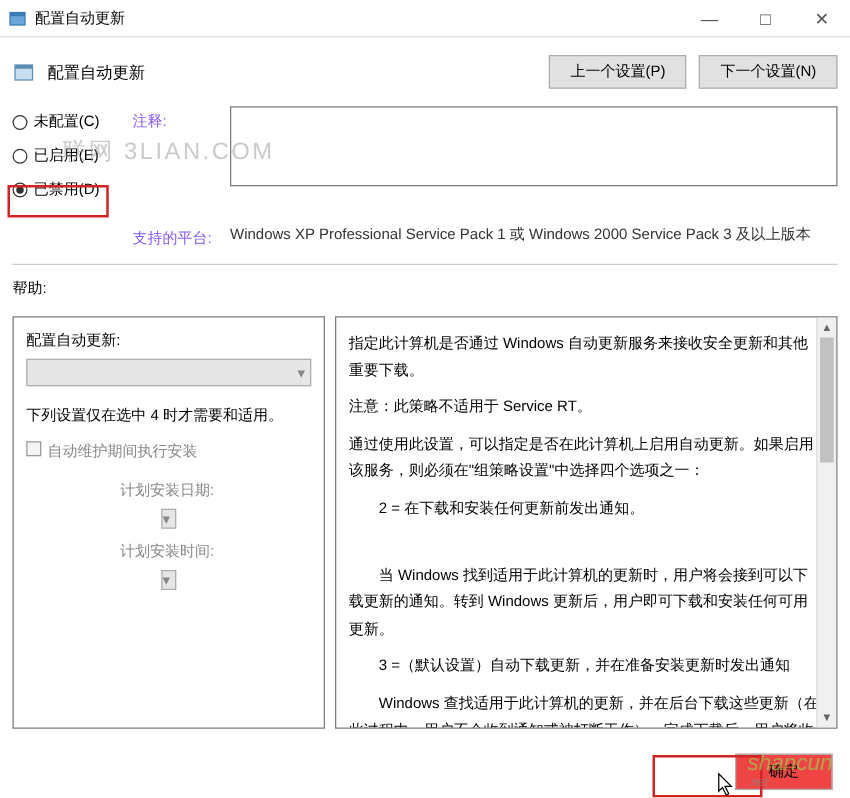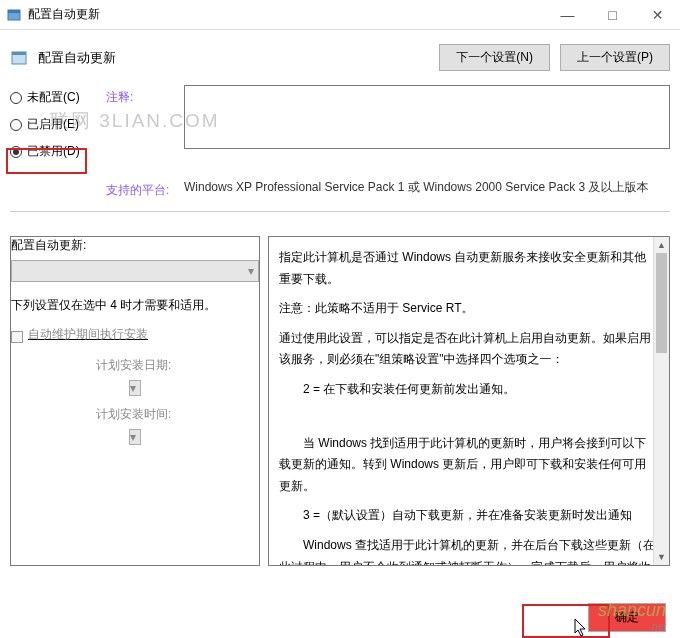--- a/index.html
+++ b/index.html
@@ -139,20 +139,21 @@
       flex: 1;
     }
     .main-columns {
       display: flex;
       padding: 8px 10px 0 10px;
       gap: 8px;
     }
     .options-panel {
       width: 250px;
       border: 1px solid #7a7a7a;
+      padding: 10px;
       font-size: 12px;
       background: #fff;
       height: 330px;
     }
     .opt-label {
       margin-bottom: 6px;
     }
     .opt-dropdown {
       width: 100%;
       height: 22px;
@@ -164,23 +165,22 @@
       padding-right: 4px;
       margin-bottom: 14px;
       color: #888;
     }
     .opt-note {
       margin-bottom: 12px;
       line-height: 1.5;
     }
     .chk-row {
       display: flex;
-      align-items: flex-end;
+      align-items: flex-start;
       margin-bottom: 14px;
-      text-decoration: underline;
     }
     .chk-box {
       width: 12px;
       height: 12px;
       border: 1px solid #999;
       margin-right: 5px;
       background: #f5f5f5;
     }
     .chk-label {
       color: #888;
@@ -298,21 +298,20 @@
       font-size: 18px;
       color: #9ec951;
       pointer-events: none;
       opacity: 0.7;
       font-style: italic;
     }
     .watermark2 .net {
       font-size: 10px;
       color: #888;
       display: block;
-      text-align: right;
     }
     .cursor {
       position: absolute;
       right: 90px;
       bottom: 0px;
       pointer-events: none;
     }
   </style>
 </head>
 <body>
@@ -329,22 +328,22 @@
     <div class="win-btn">✕</div>
   </div>
 </div>
 
 <div class="header-row">
   <svg class="header-icon" viewBox="0 0 18 18">
     <rect x="2" y="3" width="14" height="12" fill="#c9dff0" stroke="#5a8eb5"></rect>
     <rect x="2" y="3" width="14" height="3" fill="#5a8eb5"></rect>
   </svg>
   <span class="header-title">配置自动更新</span>
+  <button class="nav-btn">上一个设置(P)</button>
   <button class="nav-btn">下一个设置(N)</button>
-  <button class="nav-btn">上一个设置(P)</button>
 </div>
 
 <div class="top-grid">
   <div class="radio-col">
     <div class="radio-item">
       <span class="radio-circle"></span>
       <span>未配置(C)</span>
     </div>
     <div class="radio-item">
       <span class="radio-circle"></span>
@@ -361,20 +360,21 @@
 
 <div class="platform-row">
   <div class="platform-spacer"></div>
   <div class="label-col">支持的平台:</div>
   <div class="platform-text">Windows XP Professional Service Pack 1 或 Windows 2000 Service Pack 3 及以上版本</div>
 </div>
 
 <div class="section-divider"></div>
 
 <div class="columns-header">
+  <div class="col-right">帮助:</div>
 </div>
 
 <div class="main-columns">
   <div class="options-panel">
     <div class="opt-label">配置自动更新:</div>
     <div class="opt-dropdown">
       <span>▾</span>
     </div>
     <div class="opt-note">下列设置仅在选中 4 时才需要和适用。</div>
     <div class="chk-row">

